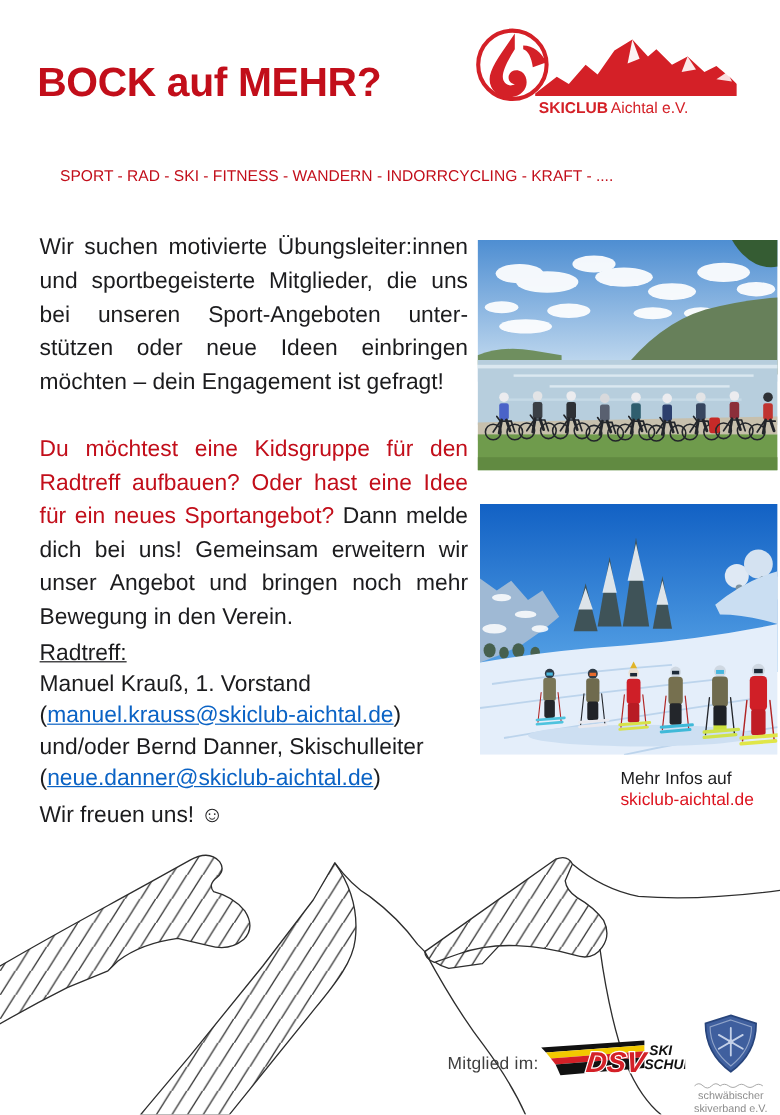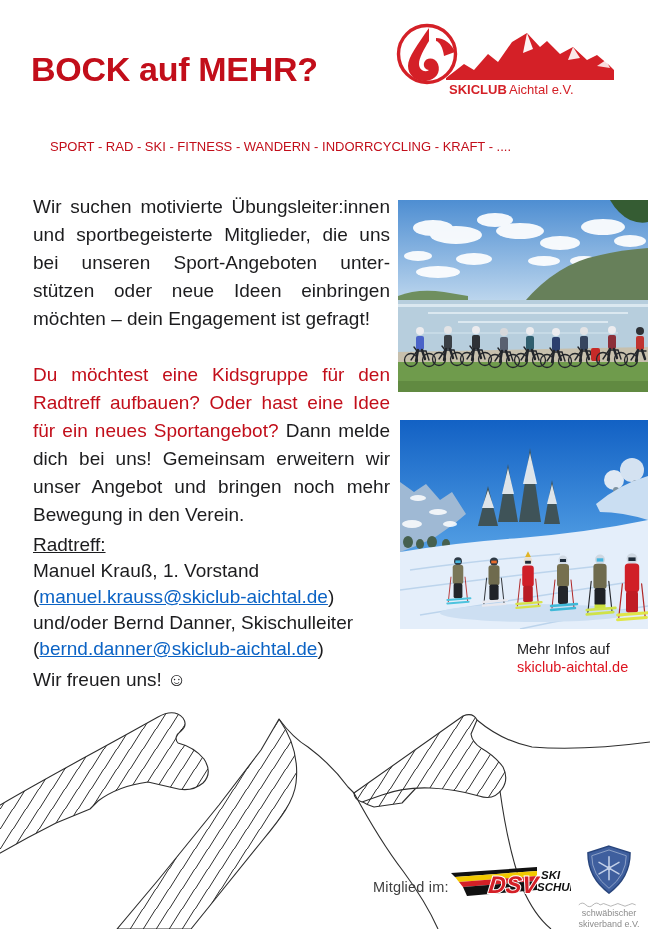--- a/index.html
+++ b/index.html
@@ -70,21 +70,21 @@
 
   <div class="abs col">
     <p><span>Wir suchen motivierte Übungsleiter:innen und sportbegeisterte Mitglieder, die uns bei unseren Sport-Angeboten unter-stützen oder neue Ideen einbringen möchten – dein Engagement ist gefragt!</span></p>
     <p class="p2"><span class="red-text">Du möchtest eine Kidsgruppe für den Radtreff aufbauen? Oder hast eine Idee für ein neues Sportangebot?</span><span> Dann melde dich bei uns! Gemeinsam erweitern wir unser Angebot und bringen noch mehr Bewegung in den Verein.</span></p>
 
     <div class="contact">
       <div class="contact-heading">Radtreff:</div>
       <div>Manuel Krauß, 1. Vorstand</div>
       <div><span>(</span><a class="mail">manuel.krauss@skiclub-aichtal.de</a><span>)</span></div>
       <div>und/oder Bernd Danner, Skischulleiter</div>
-      <div><span>(</span><a class="mail">bernd.danner@skiclub-aichtal.de</a><span>)</span></div>
+      <div><span>(</span><a class="mail">neue.danner@skiclub-aichtal.de</a><span>)</span></div>
     </div>
 
     <div class="closing">Wir freuen uns! ☺</div>
   </div>
 
   <div class="abs photo1">
     <svg viewBox="0 0 250 192" preserveAspectRatio="none">
       <defs>
         <linearGradient id="p1sky" x1="0" y1="0" x2="0" y2="1">
           <stop offset="0" stop-color="#4e8ed2"></stop>

